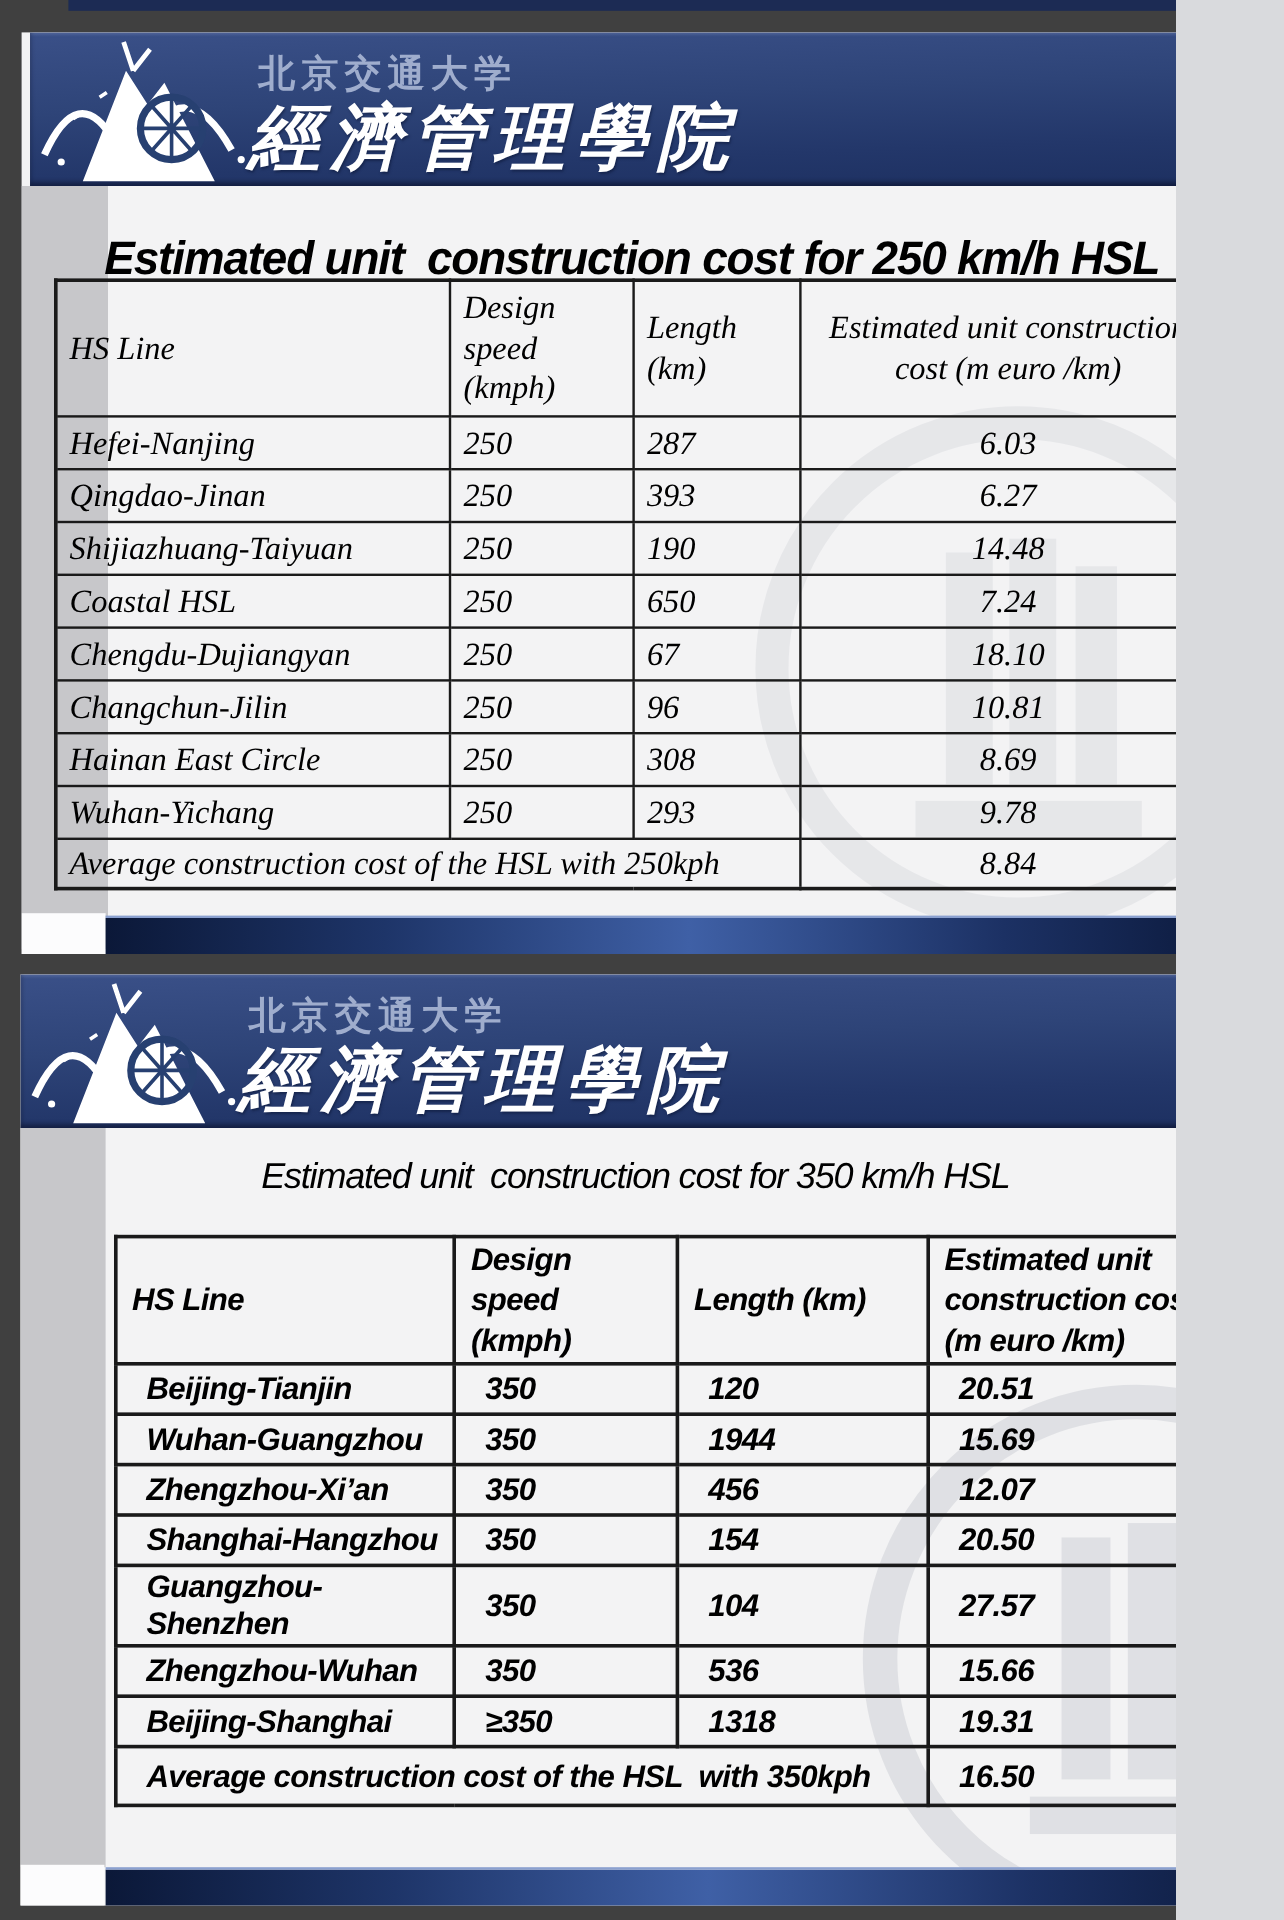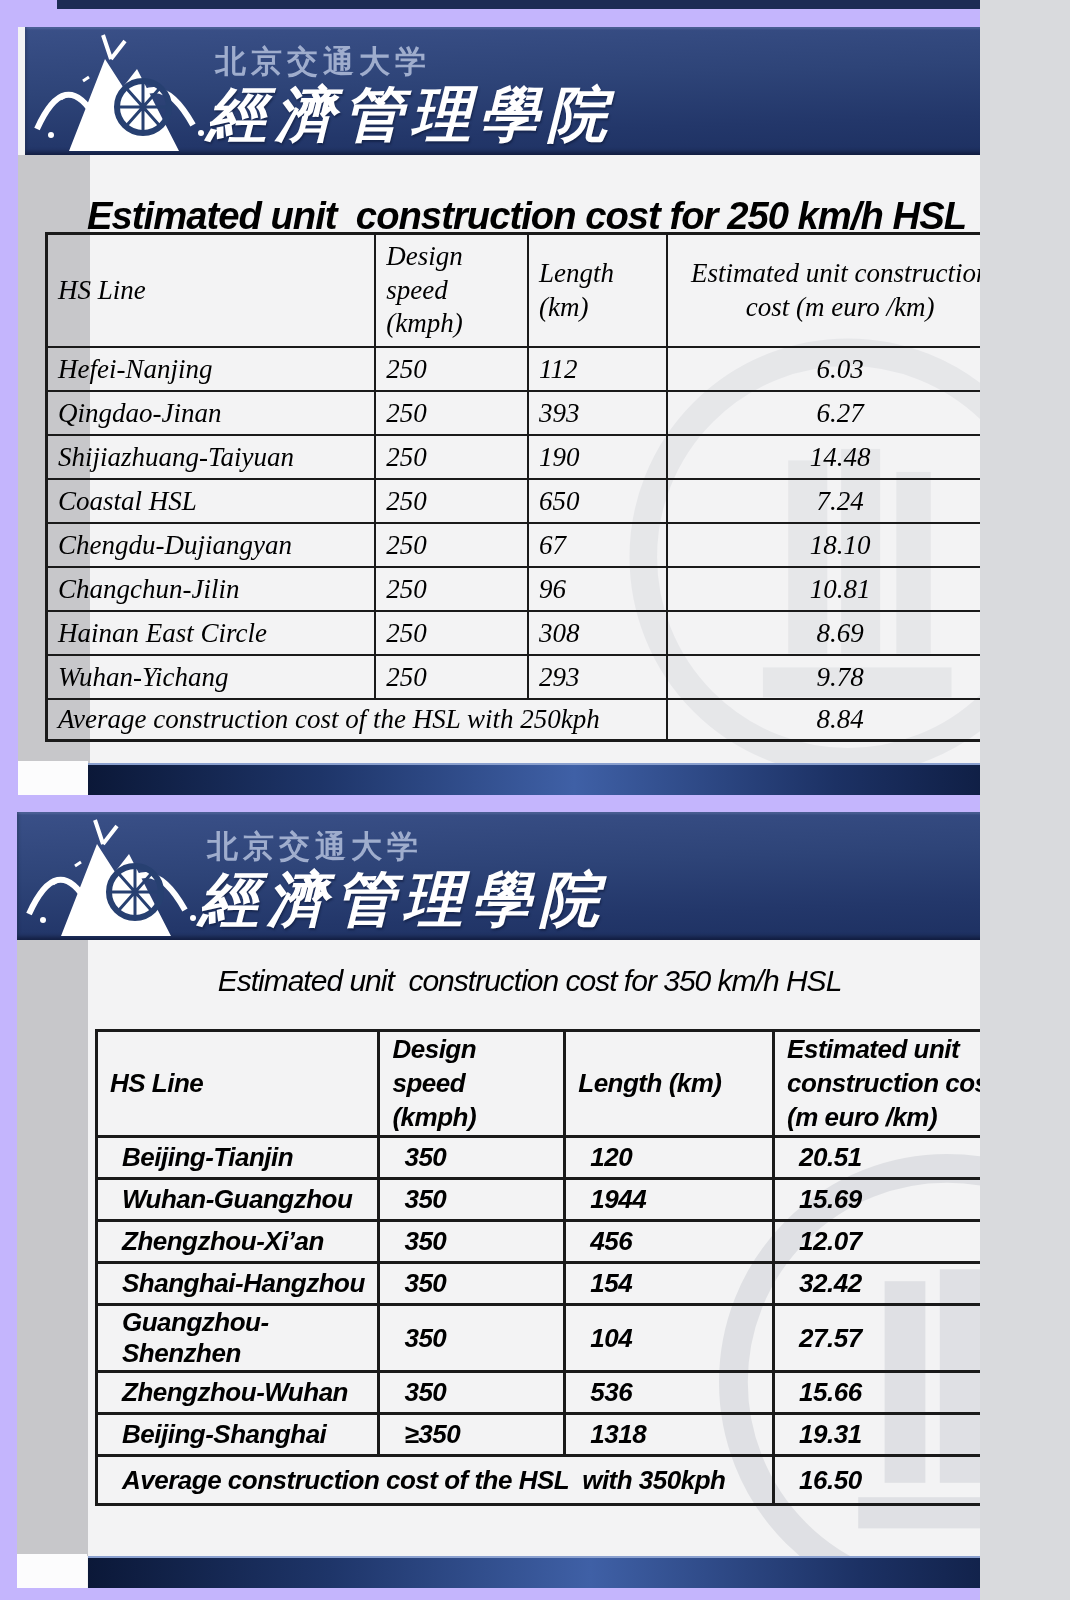--- a/index.html
+++ b/index.html
@@ -1,16 +1,16 @@
 <!DOCTYPE html>
 <html><head>
 <meta charset="utf-8">
 <style>
   html,body{margin:0;padding:0;background:#d9dadd;}
-  .page{position:relative;width:980px;height:1600px;background:#c4b5fd;overflow:hidden;
+  .page{position:relative;width:980px;height:1600px;background:#404040;overflow:hidden;
         font-family:"Liberation Sans",sans-serif;color:#000;}
   .top-bar{position:absolute;left:57px;top:0;width:1013px;height:9px;background:#1c2b54;}
   .corner-white{position:absolute;left:1023px;top:9px;width:47px;height:42px;background:#fbfbfc;}
 
   .slide{position:absolute;background:#f3f3f4;overflow:hidden;}
   .slide1{left:18px;top:27px;width:1005px;height:768px;}
   .slide2{left:17px;top:812px;width:1013px;height:776px;}
 
   .banner{position:absolute;top:0;height:128px;
           background:linear-gradient(178deg,#3a5088 0%,#2e4478 42%,#23376a 75%,#1d3061 100%);
@@ -111,21 +111,21 @@
           <th>HS Line</th>
           <th>Design speed (kmph)</th>
           <th>Length (km)</th>
           <th class="center">Estimated unit construction cost (m euro /km)</th>
         </tr>
       </thead>
       <tbody>
           <tr>
             <td>Hefei-Nanjing</td>
             <td>250</td>
-            <td>112</td>
+            <td>287</td>
             <td class="center">6.03</td>
           </tr>
           <tr>
             <td>Qingdao-Jinan</td>
             <td>250</td>
             <td>393</td>
             <td class="center">6.27</td>
           </tr>
           <tr>
             <td>Shijiazhuang-Taiyuan</td>
@@ -236,21 +236,21 @@
           <tr>
             <td>Zhengzhou-Xi’an</td>
             <td>350</td>
             <td>456</td>
             <td>12.07</td>
           </tr>
           <tr>
             <td>Shanghai-Hangzhou</td>
             <td>350</td>
             <td>154</td>
-            <td>32.42</td>
+            <td>20.50</td>
           </tr>
           <tr>
             <td>Guangzhou-Shenzhen</td>
             <td>350</td>
             <td>104</td>
             <td>27.57</td>
           </tr>
           <tr>
             <td>Zhengzhou-Wuhan</td>
             <td>350</td>

